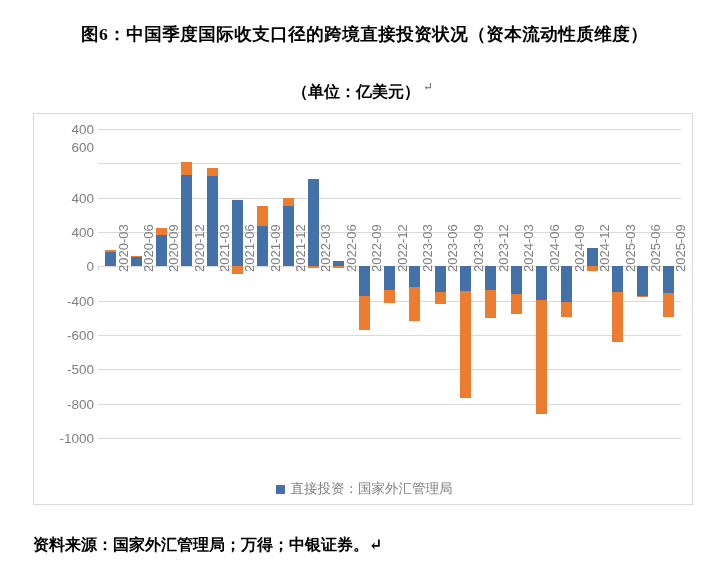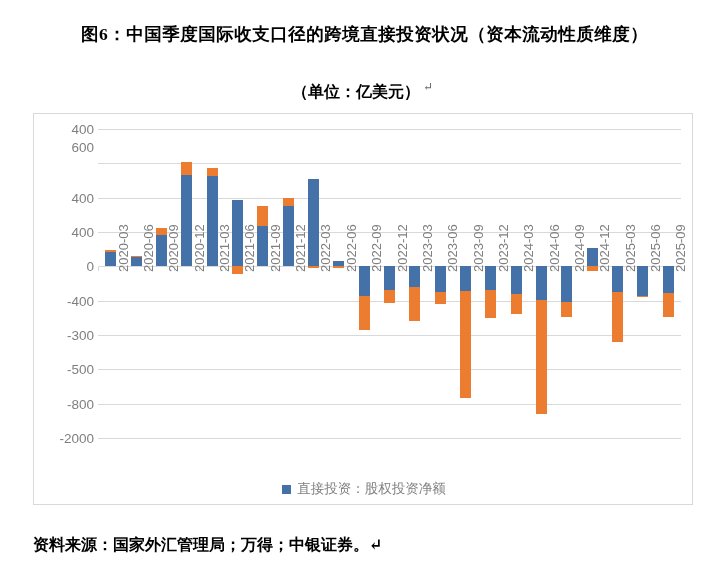--- a/index.html
+++ b/index.html
@@ -197,24 +197,24 @@
 <div class="chart-frame">
   <div class="plot-wrap">
 
     <div class="ytick-wrap" id="ytick-wrap">
         <div class="ytick-label" style="top: 0px;">400</div>
         <div class="ytick-label" style="top: 18px;">600</div>
         <div class="ytick-label" style="top: 68.6667px;">400</div>
         <div class="ytick-label" style="top: 103px;">400</div>
         <div class="ytick-label" style="top: 137.333px;">0</div>
         <div class="ytick-label" style="top: 171.667px;">-400</div>
-        <div class="ytick-label" style="top: 206px;">-300</div>
+        <div class="ytick-label" style="top: 206px;">-600</div>
         <div class="ytick-label" style="top: 240.333px;">-500</div>
         <div class="ytick-label" style="top: 274.667px;">-800</div>
-        <div class="ytick-label" style="top: 309px;">-2000</div>
+        <div class="ytick-label" style="top: 309px;">-1000</div>
       </div>
 
     <div class="plot-area">
       <div id="gridlines">
           <div class="gridline" style="top: 0px;"></div>
           <div class="gridline" style="top: 34.3333px;"></div>
           <div class="gridline" style="top: 68.6667px;"></div>
           <div class="gridline" style="top: 103px;"></div>
           <div class="zeroline" style="top: 137.333px;"></div>
           <div class="gridline" style="top: 171.667px;"></div>
@@ -366,21 +366,21 @@
           <div class="xlabel" style="left: 499.283px; top: 143.333px;">2024-12</div>
           <div class="xlabel" style="left: 524.63px; top: 143.333px;">2025-03</div>
           <div class="xlabel" style="left: 549.978px; top: 143.333px;">2025-06</div>
           <div class="xlabel" style="left: 575.326px; top: 143.333px;">2025-09</div>
         </div>
     </div>
 
     <div class="legend" id="legend">
         <div class="legend-item">
           <span class="legend-swatch" style="background: rgb(68, 114, 168);"></span>
-          <span class="legend-text">直接投资：股权投资净额</span>
+          <span class="legend-text">直接投资：国家外汇管理局</span>
         </div>
       </div>
   </div>
 </div>
 
 <div class="source">
   <span>资料来源：国家外汇管理局；万得；中银证券。↵</span>
 </div>
 
 </body></html>

